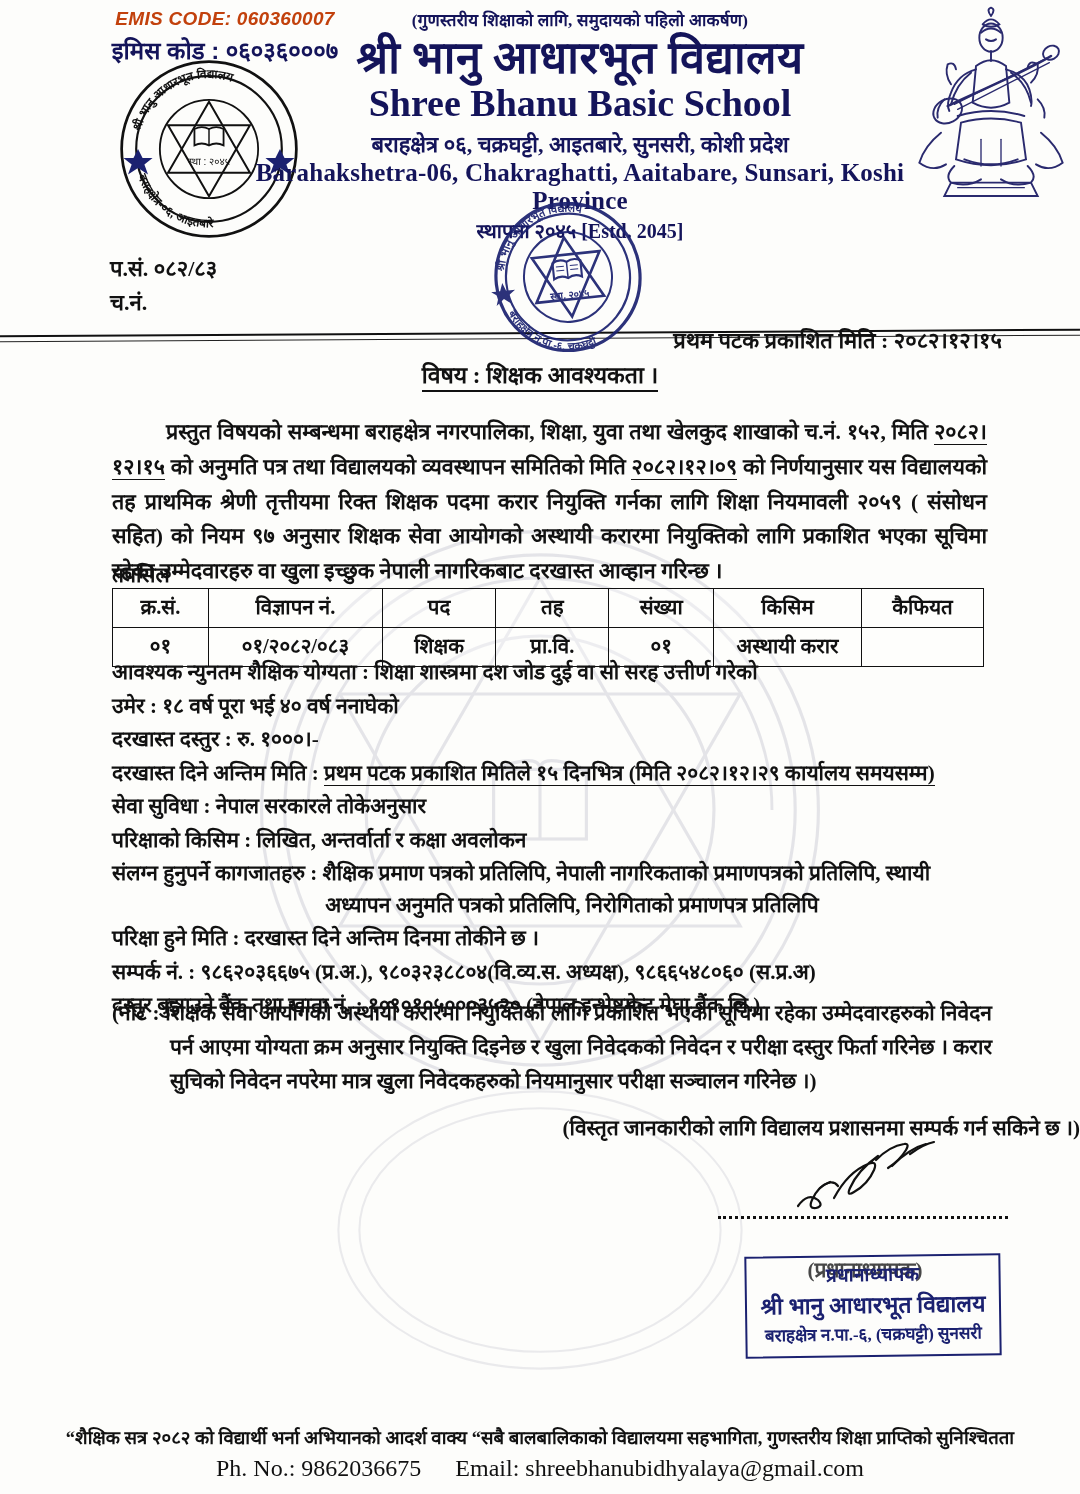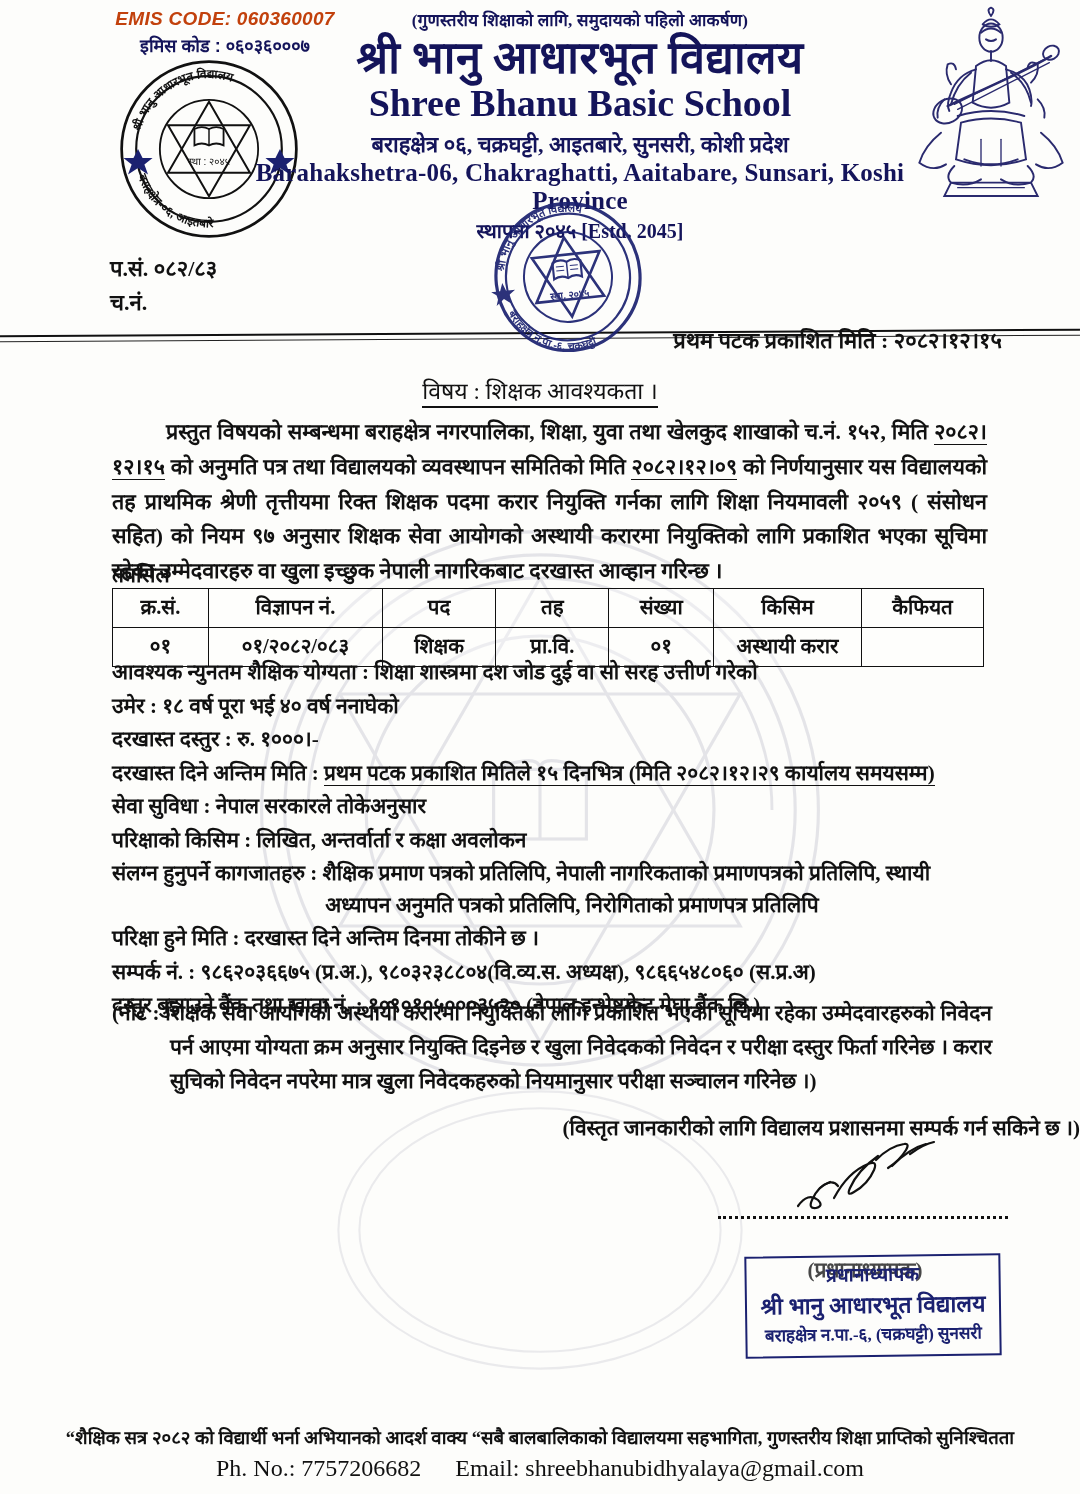--- a/index.html
+++ b/index.html
@@ -33,21 +33,21 @@
     position:absolute;left:60px;top:8px;width:330px;
     text-align:center;z-index:3;
   }
   .emis .l1{
     font-family:"Liberation Sans",sans-serif;
     font-weight:bold;font-style:italic;font-size:19px;color:#c2410c;
     letter-spacing:.3px;
   }
   .emis .l2{
     font-family:"Liberation Sans",sans-serif;
-    font-weight:bold;font-size:18px;color:#14145a;margin-top:3px;
+    font-weight:bold;font-size:24px;color:#14145a;margin-top:3px;
   }
 
   .crest{
     position:absolute;left:118px;top:58px;width:182px;height:182px;z-index:3;
   }
   .saraswati{
     position:absolute;left:905px;top:6px;width:172px;height:200px;z-index:3;
   }
 
   .head-center{
@@ -90,21 +90,21 @@
     transform:rotate(-0.35deg);
   }
 
   .pubdate{
     position:absolute;right:78px;top:324px;z-index:3;
     font-size:22px;font-weight:bold;
   }
 
   .subject{
     position:absolute;left:0;top:358px;width:1080px;text-align:center;z-index:3;
-    font-size:23px;font-weight:normal;margin-top:16px;
+    font-size:23px;font-weight:bold;
   }
   .subject span{border-bottom:2px solid #111;padding-bottom:2px;}
 
   
   .body-para{
     position:absolute;left:112px;top:415px;width:875px;z-index:3;
     font-size:21.5px;font-weight:bold;line-height:1.62;
     text-align:justify;text-indent:54px;
     color:#111;
   }
@@ -424,17 +424,17 @@
 
   <div class="inkstamp">
     <div class="s1">प्रधानाध्यापक</div>
     <div class="s2">श्री भानु आधारभूत विद्यालय</div>
     <div class="s3">बराहक्षेत्र न.पा.-६, (चक्रघट्टी) सुनसरी</div>
   </div>
 
   <div class="footer">
     <div class="motto">“शैक्षिक सत्र २०८२ को विद्यार्थी भर्ना अभियानको आदर्श वाक्य “सबै बालबालिकाको विद्यालयमा सहभागिता, गुणस्तरीय शिक्षा प्राप्तिको सुनिश्चितता</div>
     <div class="contact">
-      <span>Ph. No.: 7757206682</span><span class="sp"></span><span>Email: shreebhanubidhyalaya@gmail.com</span>
+      <span>Ph. No.: 9862036675</span><span class="sp"></span><span>Email: shreebhanubidhyalaya@gmail.com</span>
     </div>
   </div>
 
 </div>
 
 </body></html>

